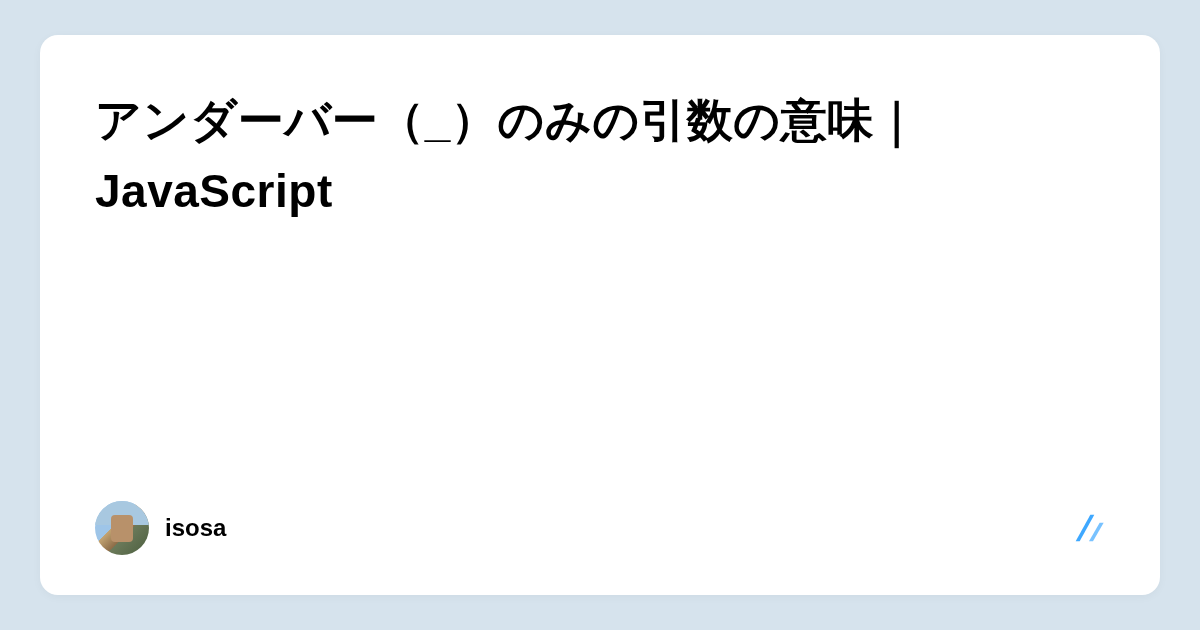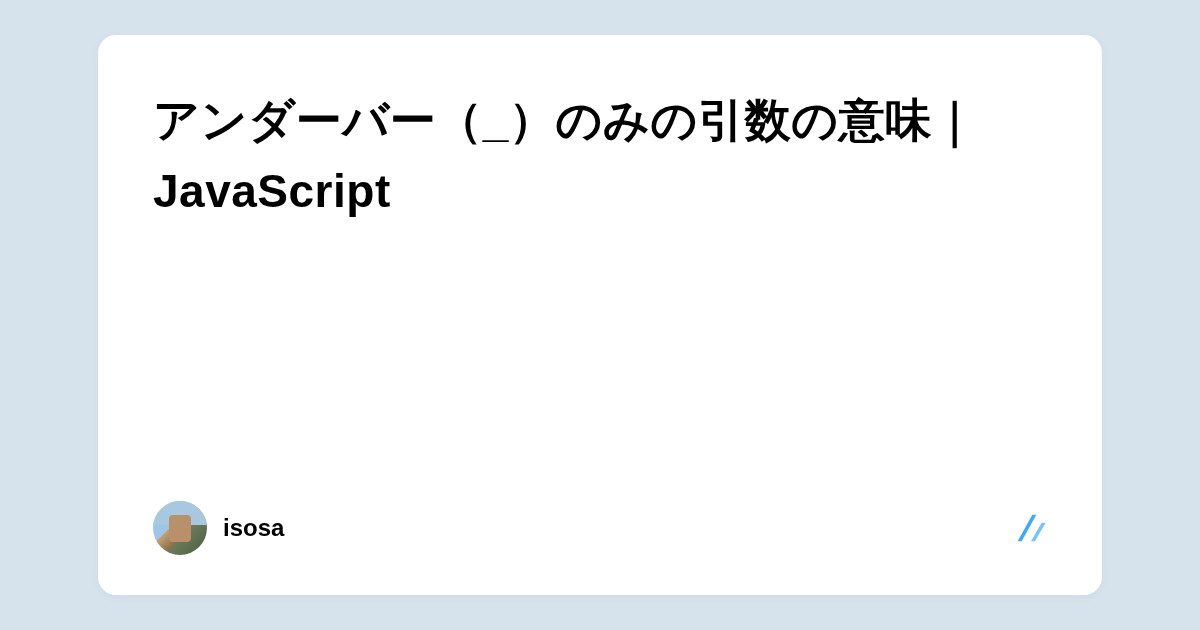--- a/index.html
+++ b/index.html
@@ -10,21 +10,21 @@
     body {
       width: 1200px;
       height: 630px;
       background: #d6e3ed;
       font-family: -apple-system, BlinkMacSystemFont, "Segoe UI", "Hiragino Sans", "Hiragino Kaku Gothic ProN", "Yu Gothic", Meiryo, sans-serif;
       display: flex;
       align-items: center;
       justify-content: center;
     }
     .card {
-      width: 1004px;
+      width: 1120px;
       height: 560px;
       background: #fff;
       border-radius: 18px;
       padding: 50px 55px 40px 55px;
       display: flex;
       flex-direction: column;
       justify-content: space-between;
       box-shadow: 0 2px 10px rgba(0,0,0,0.04);
     }
     .title {

